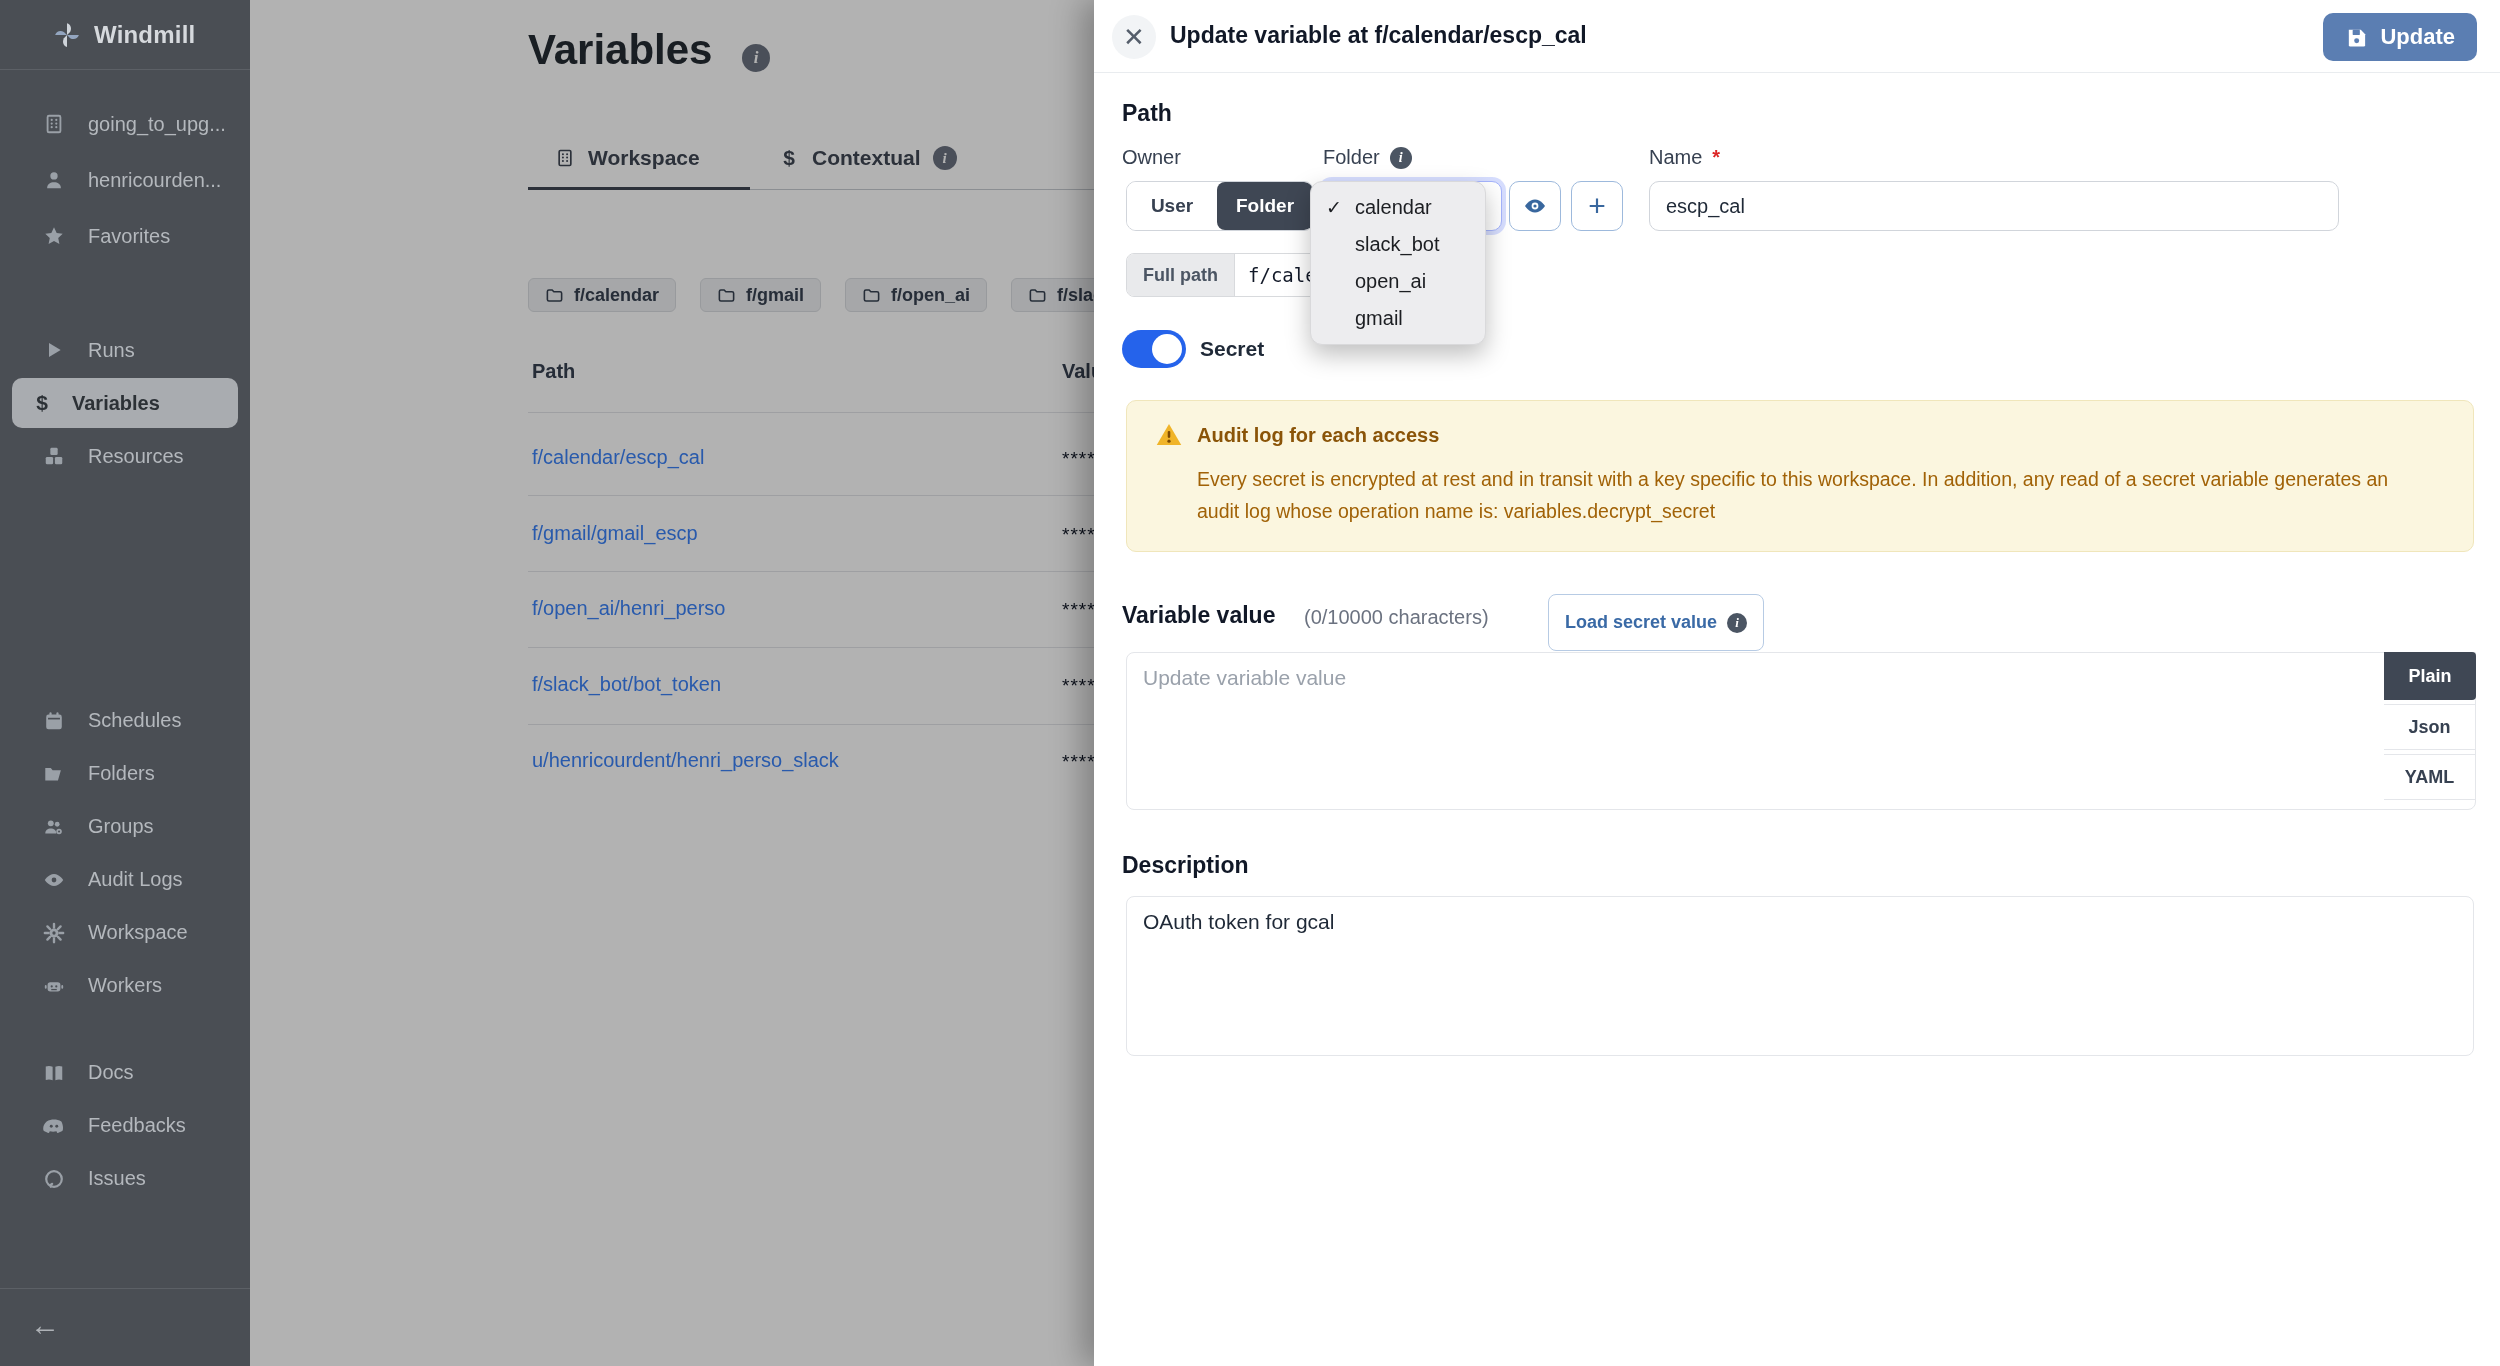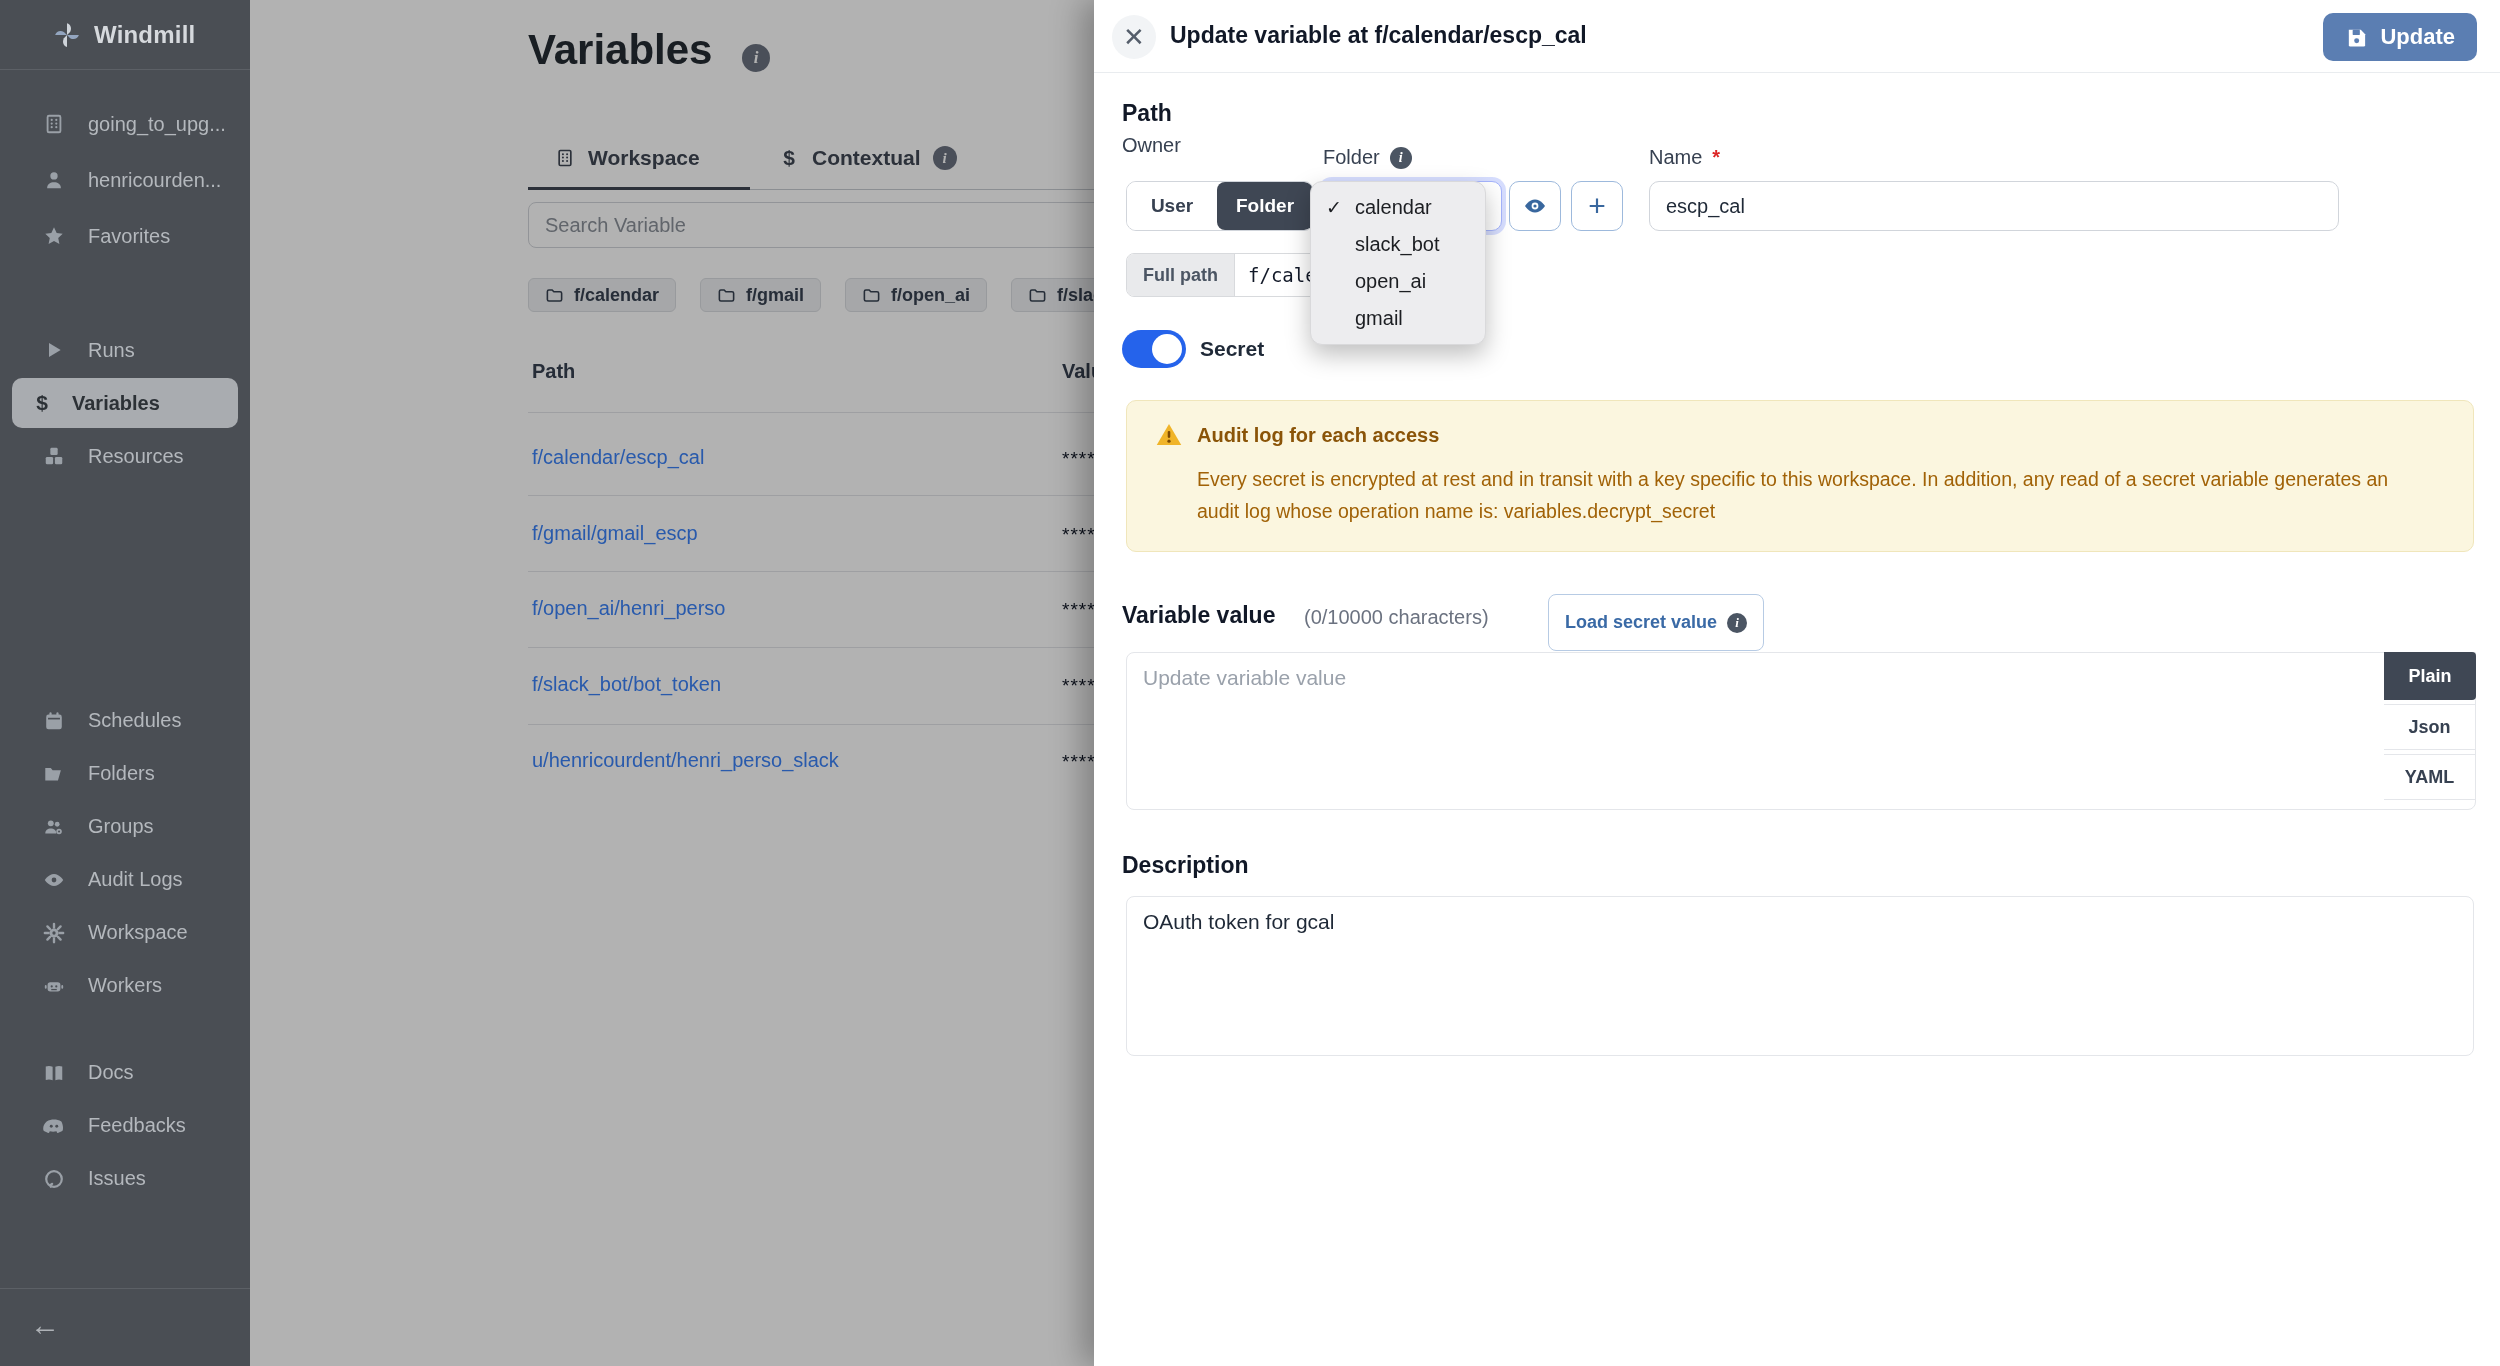--- a/index.html
+++ b/index.html
@@ -277,21 +277,20 @@
         <span>Workspace</span>
       </div>
       <div class="tab-ws-underline"></div>
       <div class="tab tab-ctx">
         <span class="ic dollar">$</span>
         <span>Contextual</span>
         <span class="info-dot tab-info">i</span>
       </div>
     </div>
 
-    <input class="abs search-input" placeholder="Search Variable" style="">
 
     <div class="abs chips">
       <div class="chip">
         <span class="ic">
             <svg width="19" height="19" viewBox="0 0 24 24" fill="none" stroke="currentColor" stroke-width="2">
               <path d="M3 7a2 2 0 0 1 2-2h4l2.2 2.3H19a2 2 0 0 1 2 2V17a2 2 0 0 1-2 2H5a2 2 0 0 1-2-2z"></path>
             </svg>
           </span>
         <span>f/calendar</span>
       </div>
@@ -361,21 +360,21 @@
               <rect x="8" y="4" width="7.5" height="5.5" rx="1" fill="#5b7eb2"></rect>
               <circle cx="12.2" cy="15.5" r="2.6" fill="#5b7eb2"></circle>
             </svg>
         </span>
         <span>Update</span>
       </button>
     </div>
 
     <div class="sec-heading" style="left:28px;top:100px;">Path</div>
 
-    <div class="fld-label" style="left:28px;top:134px;">Owner</div>
+    <div class="fld-label" style="left:28px;top:146px;">Owner</div>
     <div class="fld-label" style="left:229px;top:146px;">
       <span>Folder</span>
       <span class="info-dot dark-info" style="width:22px;height:22px;font-size:14px;">i</span>
     </div>
     <div class="fld-label" style="left:555px;top:146px;">
       <span>Name</span>
       <span class="req">*</span>
     </div>
 
     <div class="seg">

